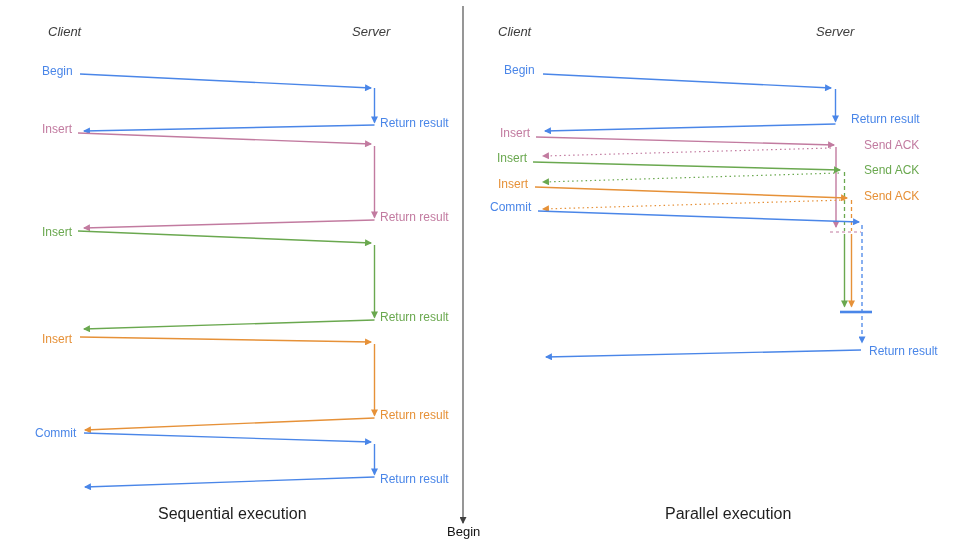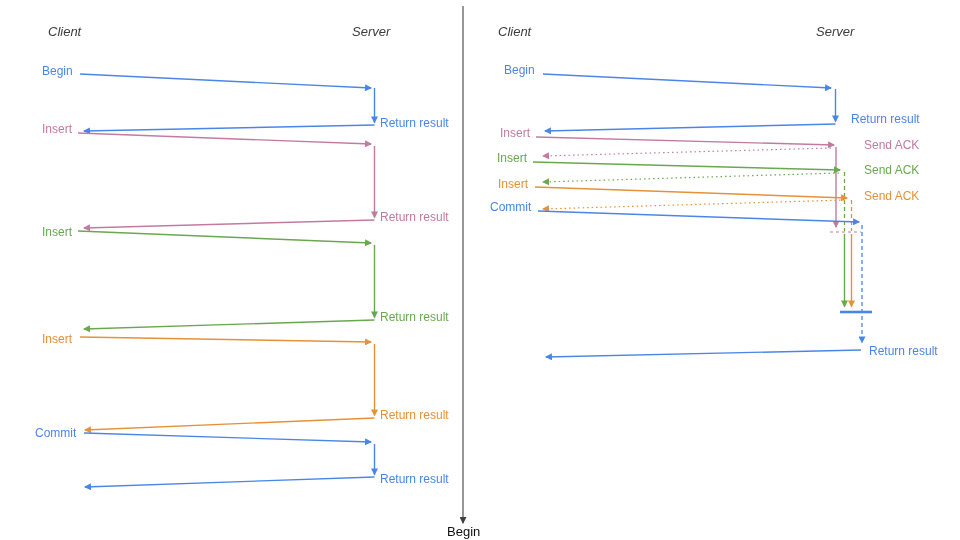--- a/index.html
+++ b/index.html
@@ -110,35 +110,37 @@
 
   <div class="lbl c-green" style="left:42px;top:225px;">Insert</div>
   <div class="lbl c-green" style="left:380px;top:310px;">Return result</div>
 
   <div class="lbl c-orange" style="left:42px;top:332px;">Insert</div>
   <div class="lbl c-orange" style="left:380px;top:408px;">Return result</div>
 
   <div class="lbl c-blue" style="left:35px;top:426px;">Commit</div>
   <div class="lbl c-blue" style="left:380px;top:472px;">Return result</div>
 
+  <div class="caption" style="left:158px;top:504px;">Sequential execution</div>
 
   <div class="actor" style="left:498px;top:24px;">Client</div>
   <div class="actor" style="left:816px;top:24px;">Server</div>
 
   <div class="lbl c-blue" style="left:504px;top:63px;">Begin</div>
   <div class="lbl c-blue" style="left:851px;top:112px;">Return result</div>
 
   <div class="lbl c-pink" style="left:500px;top:126px;">Insert</div>
   <div class="lbl c-pink" style="left:864px;top:138px;">Send ACK</div>
 
   <div class="lbl c-green" style="left:497px;top:151px;">Insert</div>
   <div class="lbl c-green" style="left:864px;top:163px;">Send ACK</div>
 
   <div class="lbl c-orange" style="left:498px;top:177px;">Insert</div>
   <div class="lbl c-orange" style="left:864px;top:189px;">Send ACK</div>
 
   <div class="lbl c-blue" style="left:490px;top:200px;">Commit</div>
   <div class="lbl c-blue" style="left:869px;top:344px;">Return result</div>
 
+  <div class="caption" style="left:665px;top:504px;">Parallel execution</div>
 
   <div class="time-lbl" style="left:447px;top:524px;">Begin</div>
 
 </div>
 
 </body></html>

